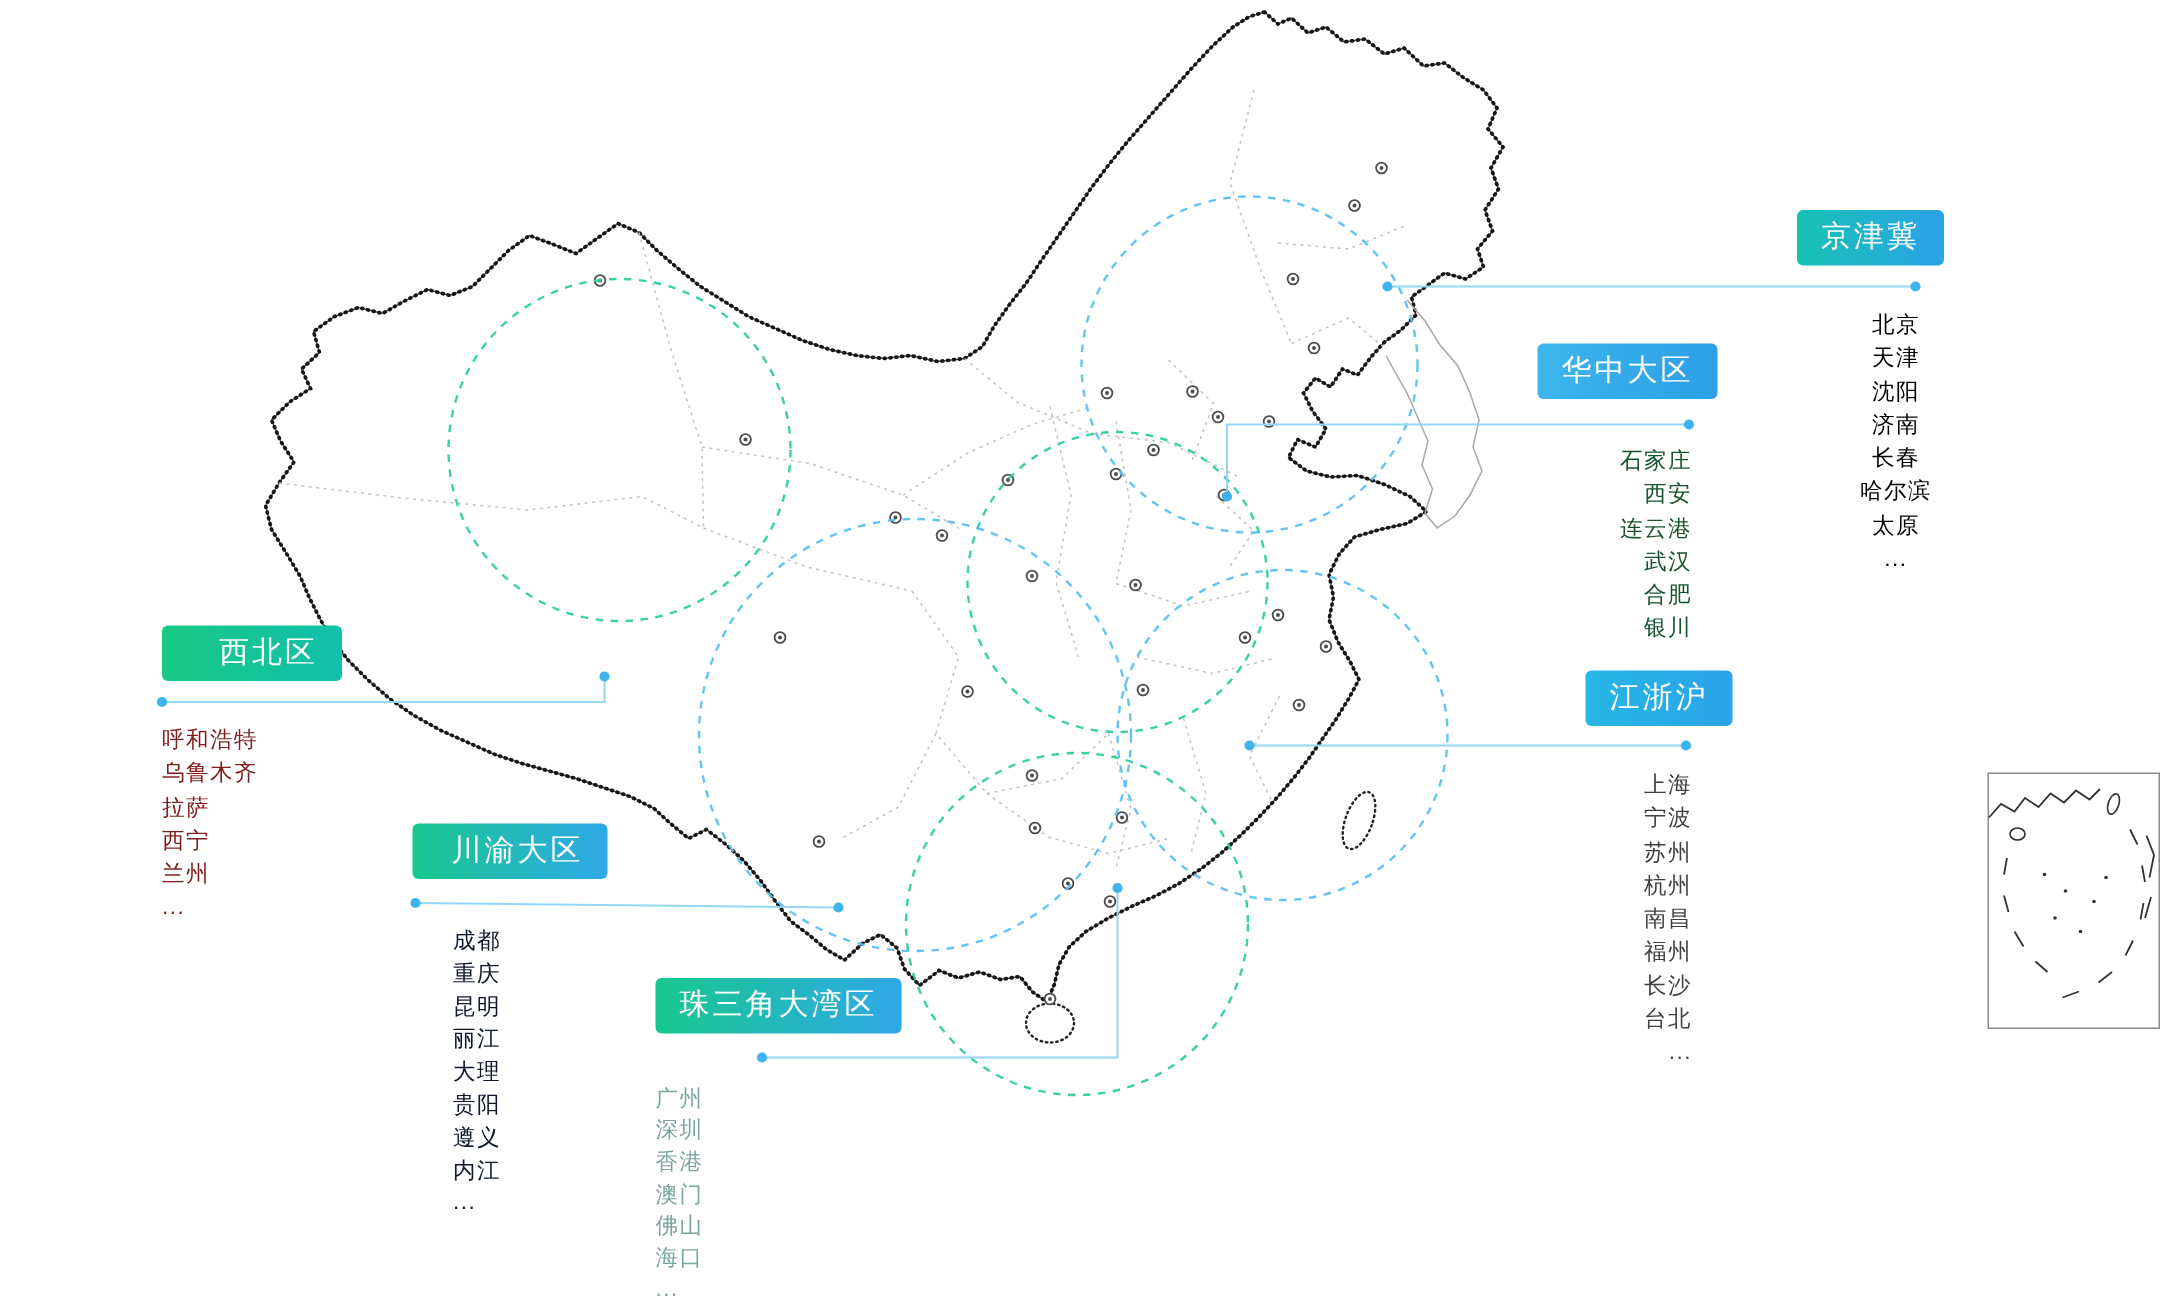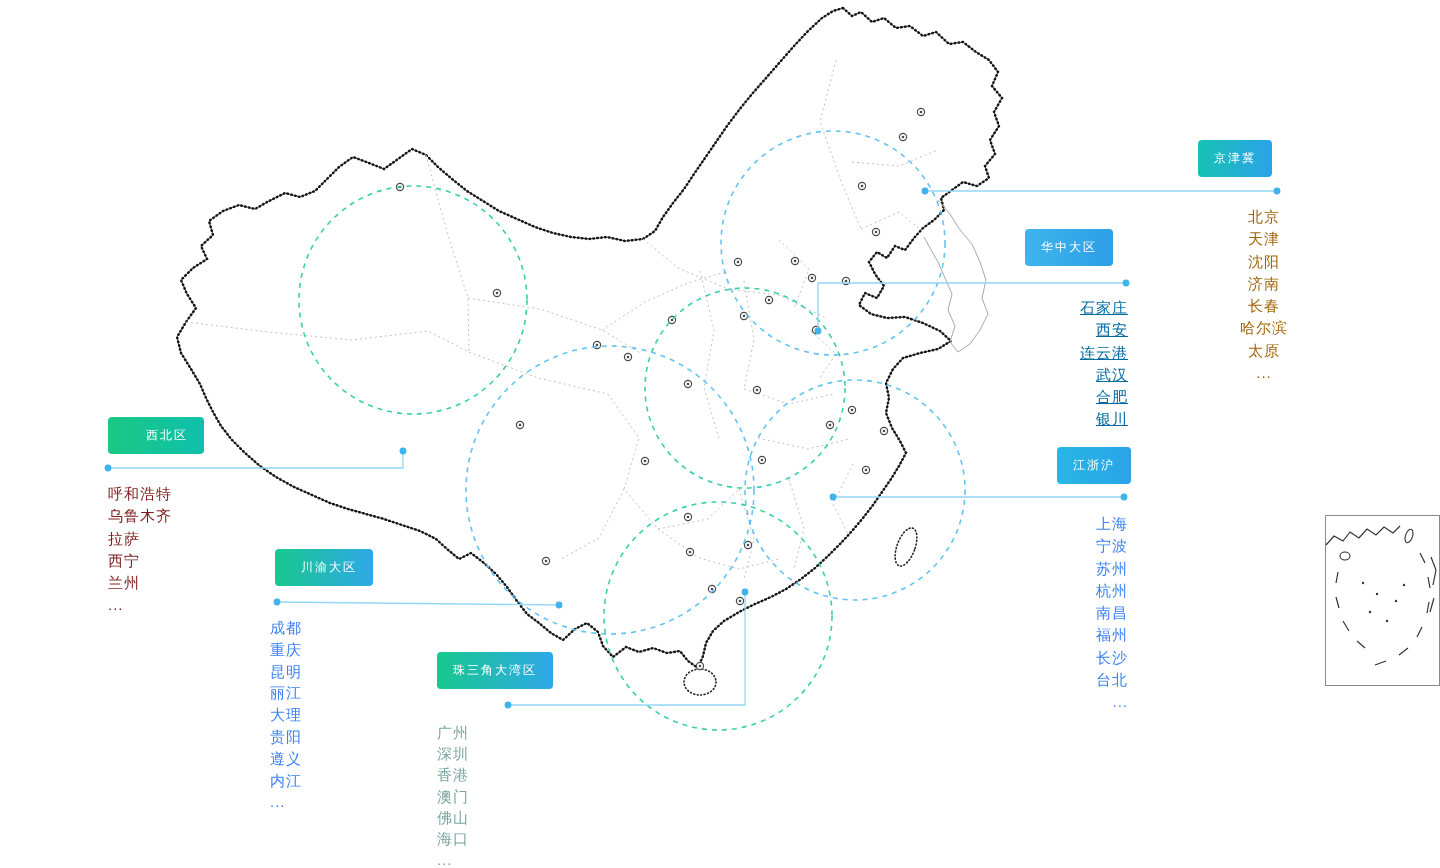--- a/index.html
+++ b/index.html
@@ -2,21 +2,21 @@
 <html><head>
 <meta charset="utf-8">
 <style>
   html,body{margin:0;padding:0;background:#fff;}
   .stage{position:relative;width:1440px;height:868px;overflow:hidden;background:#fff;
          font-family:"Liberation Sans","DejaVu Sans",sans-serif;}
   .map-svg{position:absolute;left:0;top:0;}
 
   
   .tag{position:absolute;height:37px;line-height:37px;padding:0 16px;border-radius:4px;
-       color:#fff;font-size:12px;letter-spacing:2px;white-space:nowrap;cursor:pointer;}
+       color:#fff;font-size:20px;letter-spacing:2px;white-space:nowrap;cursor:pointer;}
   .pos-tag-jingjinji{left:1198px;top:140px;}
   .pos-tag-huazhong {left:1025px;top:229px;}
   .pos-tag-jiangzhehu{left:1043px;top:447px;}
   .pos-tag-xibei    {left:108px; top:417px;padding-left:38px;}
   .pos-tag-chuanyu  {left:275px; top:549px;}
   .pos-tag-dawanqu  {left:437px; top:652px;}
 
   
   .cities{position:absolute;font-size:15px;line-height:22.3px;letter-spacing:1px;}
   .pos-list-jingjinji{left:1204px;top:206px;width:120px;text-align:center;}
@@ -180,47 +180,47 @@
         <circle class="inset-isle" cx="1377" cy="594" r="1.2"></circle>
       <circle class="inset-isle" cx="1370" cy="612" r="1.2"></circle>
         <circle class="inset-isle" cx="1387" cy="621" r="1.2"></circle>
       <circle class="inset-isle" cx="1396" cy="601" r="1.2"></circle>
         <circle class="inset-isle" cx="1404" cy="585" r="1.2"></circle>
     </g>
   </svg>
 
   <div class="region">
     <div class="tag pos-tag-jingjinji" style="background: linear-gradient(90deg, rgb(23, 194, 180), rgb(43, 162, 232));">京津冀</div>
-    <div class="cities pos-list-jingjinji" style="color: #a16207;">
+    <div class="cities pos-list-jingjinji" style="color: #000000;">
         <div class="city">北京</div>
         <div class="city">天津</div>
         <div class="city">沈阳</div>
         <div class="city">济南</div>
         <div class="city">长春</div>
         <div class="city">哈尔滨</div>
         <div class="city">太原</div>
         <div class="city">...</div>
       </div>
   </div>
 
   <div class="region">
     <div class="tag pos-tag-huazhong" style="background: linear-gradient(90deg, rgb(61, 181, 236), rgb(45, 159, 230));">华中大区</div>
-    <div class="cities pos-list-huazhong" style="color: #0369a1; text-decoration: underline;">
+    <div class="cities pos-list-huazhong" style="color: #14532d;">
         <div class="city">石家庄</div>
         <div class="city">西安</div>
         <div class="city">连云港</div>
         <div class="city">武汉</div>
         <div class="city">合肥</div>
         <div class="city">银川</div>
       </div>
   </div>
 
   <div class="region">
     <div class="tag pos-tag-jiangzhehu" style="background: linear-gradient(90deg, rgb(39, 183, 229), rgb(42, 163, 232)); margin-left: 14px;">江浙沪</div>
-    <div class="cities pos-list-jiangzhehu" style="color: #3b82f6;">
+    <div class="cities pos-list-jiangzhehu" style="color: #404040;">
         <div class="city">上海</div>
         <div class="city">宁波</div>
         <div class="city">苏州</div>
         <div class="city">杭州</div>
         <div class="city">南昌</div>
         <div class="city">福州</div>
         <div class="city">长沙</div>
         <div class="city">台北</div>
         <div class="city">...</div>
       </div>
@@ -233,21 +233,21 @@
         <div class="city">乌鲁木齐</div>
         <div class="city">拉萨</div>
         <div class="city">西宁</div>
         <div class="city">兰州</div>
         <div class="city">...</div>
       </div>
   </div>
 
   <div class="region">
     <div class="tag pos-tag-chuanyu" style="background: linear-gradient(90deg, rgb(24, 200, 142), rgb(47, 168, 232)); padding-left: 26px;">川渝大区</div>
-    <div class="cities pos-list-chuanyu" style="color: #3b82f6;">
+    <div class="cities pos-list-chuanyu" style="color: #0f172a; margin-left: 32px;">
         <div class="city">成都</div>
         <div class="city">重庆</div>
         <div class="city">昆明</div>
         <div class="city">丽江</div>
         <div class="city">大理</div>
         <div class="city">贵阳</div>
         <div class="city">遵义</div>
         <div class="city">内江</div>
         <div class="city">...</div>
       </div>

